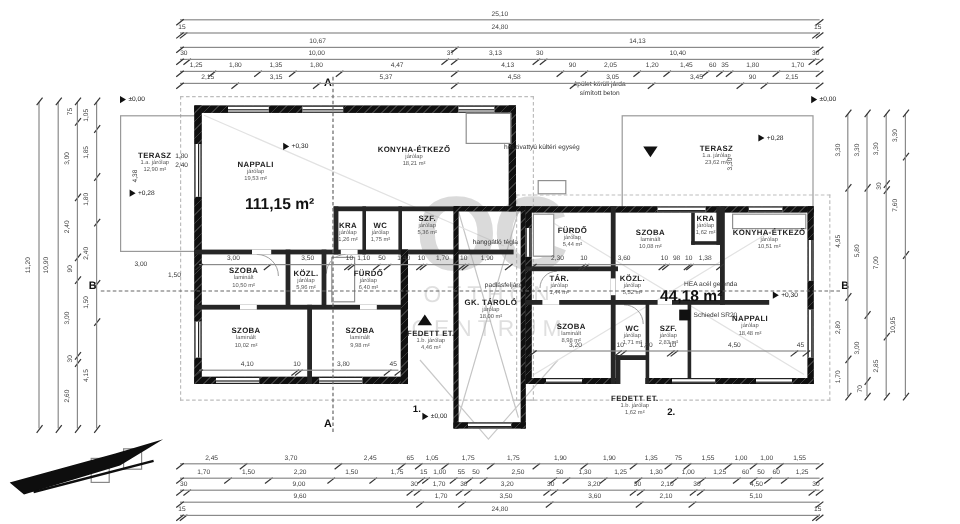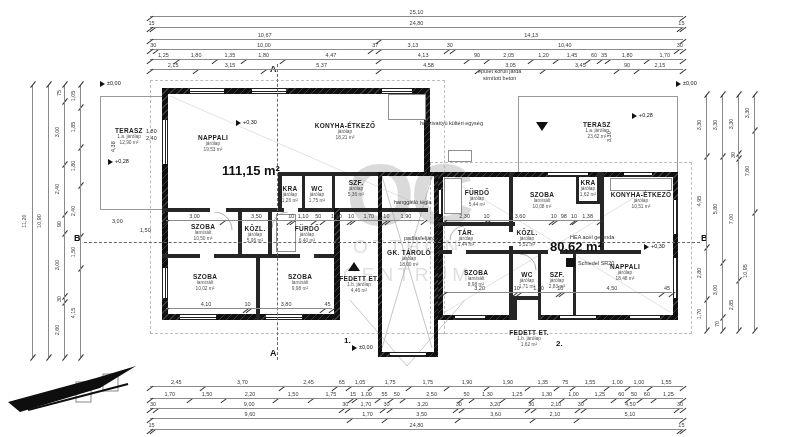--- a/index.html
+++ b/index.html
@@ -213,21 +213,21 @@
   <div class="room" style="left:300px;top:282px;">
     <span class="rn">SZOBA</span>
     <span class="rf">laminált</span>
     <span class="ra">9,98 m²</span>
   </div>
   <div class="room" style="left:359px;top:284px;">
     <span class="rn">FEDETT ET.</span>
     <span class="rf">1.b. járólap</span>
     <span class="ra">4,46 m²</span>
   </div>
-  <div class="bigarea" style="left:251px;top:170px;">111,15 m²</div>
+  <div class="bigarea" style="left:233px;top:170px;">111,15 m²</div>
 
   <div class="room" style="left:409px;top:258px;">
     <span class="rn">GK. TÁROLÓ</span>
     <span class="rf">járólap</span>
     <span class="ra">18,00 m²</span>
   </div>
 
   <div class="room" style="left:597px;top:130px;">
     <span class="rn">TERASZ</span>
     <span class="rf">1.a. járólap</span>
@@ -281,21 +281,21 @@
   <div class="room" style="left:625px;top:272px;">
     <span class="rn">NAPPALI</span>
     <span class="rf">járólap</span>
     <span class="ra">18,48 m²</span>
   </div>
   <div class="room" style="left:529px;top:338px;">
     <span class="rn">FEDETT ET.</span>
     <span class="rf">1.b. járólap</span>
     <span class="ra">1,62 m²</span>
   </div>
-  <div class="bigarea" style="left:576px;top:246px;">80,62 m²</div>
+  <div class="bigarea" style="left:576px;top:246px;">44,18 m²</div>
 
   <div class="note" style="left:478px;top:68px;text-align:center;">
     <span>épület körüli járda</span><br>
     <span>símított beton</span>
   </div>
   <div class="note" style="left:420px;top:120px;">hőszivattyú kültéri egység</div>
   <div class="note" style="left:394px;top:199px;">hanggátló tégla</div>
   <div class="note" style="left:404px;top:235px;">padlásfeljáró</div>
   <div class="note" style="left:570px;top:234px;">HEA acél gerenda</div>
   <div class="note" style="left:566px;top:260px;margin-left:12px;">Schiedel SR20</div>

